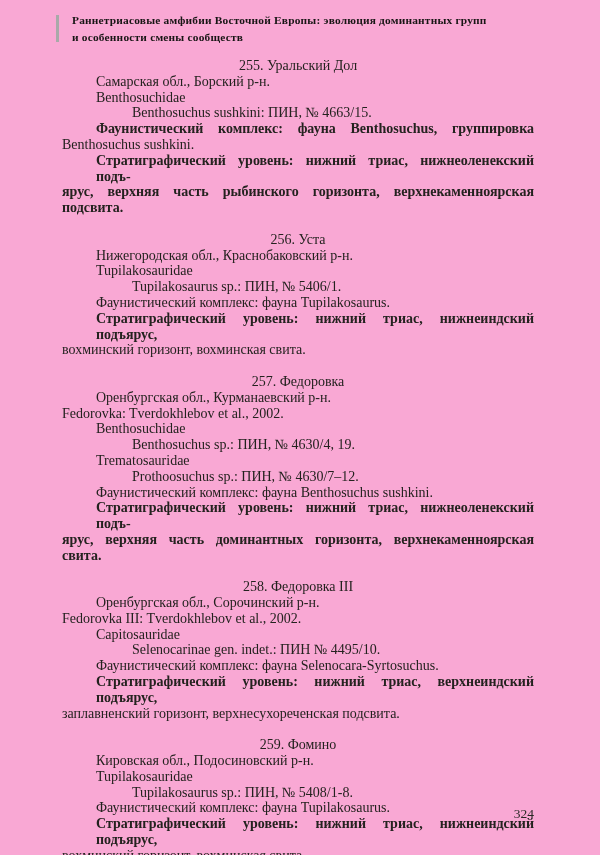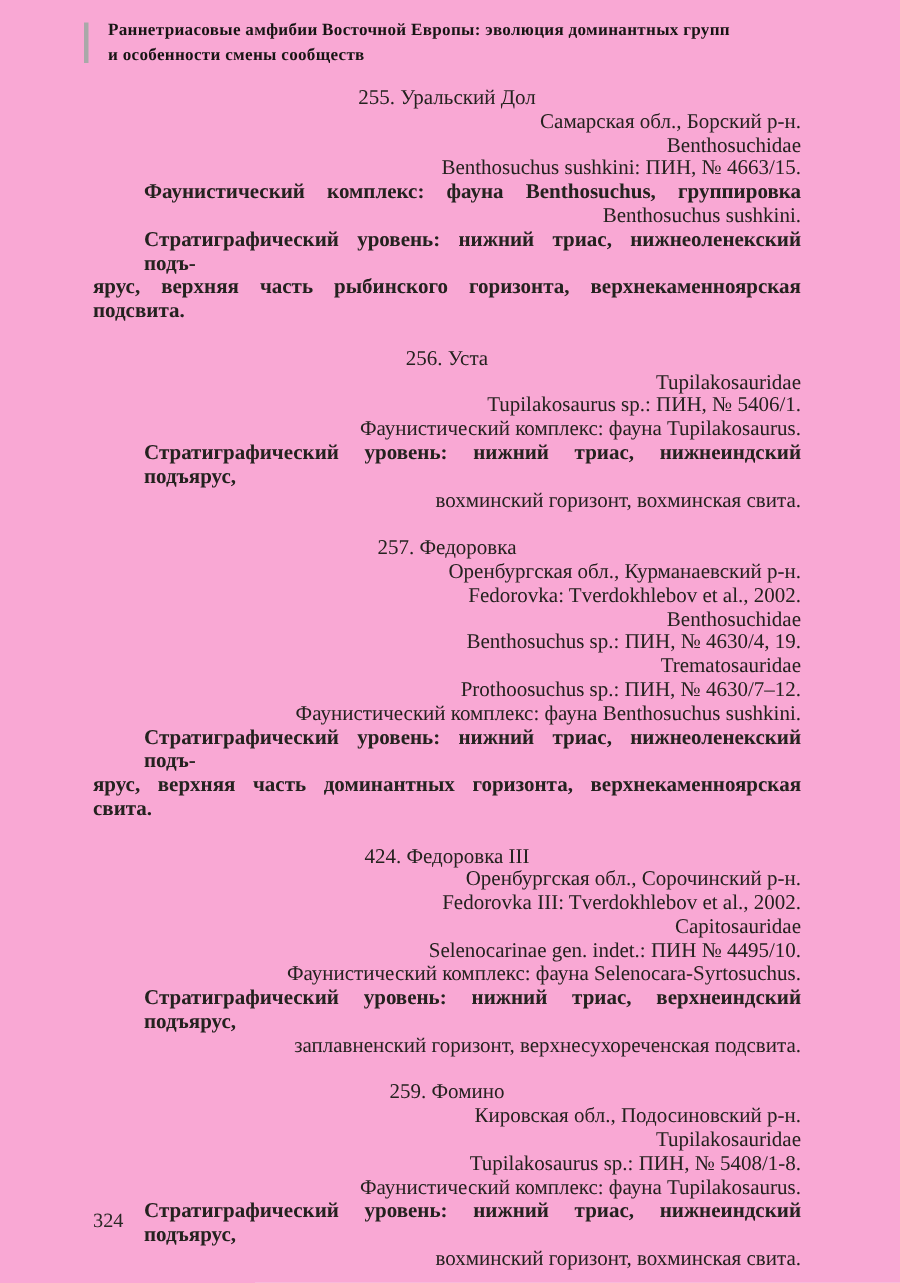--- a/index.html
+++ b/index.html
@@ -41,33 +41,33 @@
     font-size:14px;
     line-height:15.8px;
   }
   .section-title{
     text-align:center;
     margin-top:15.8px;
   }
   .section-title.first{
     margin-top:12px;
   }
-  .ln{white-space:normal;text-align:right;}
+  .ln{white-space:normal;}
   .i1{padding-left:34px;}
   .i2{padding-left:70px;}
   .just{
     text-align:justify;
     -moz-text-align-last:justify;
     text-align-last:justify;
     font-weight:bold;
   }
   .pagenum{
     position:absolute;
     top:806px;left:62px;width:472px;
-    text-align:left;
+    text-align:right;
     font-size:13.5px;
     color:#2a2825;
   }
 </style>
 </head>
 <body>
 
 <div class="page">
 
   <div class="hdr">
@@ -86,20 +86,21 @@
       <div class="ln i1">Benthosuchidae</div>
       <div class="ln i2">Benthosuchus sushkini: ПИН, № 4663/15.</div>
       <div class="ln i1 just">Фаунистический комплекс: фауна Benthosuchus, группировка</div>
       <div class="ln">Benthosuchus sushkini.</div>
       <div class="ln i1 just">Стратиграфический уровень: нижний триас, нижнеоленекский подъ-</div>
       <div class="ln just">ярус, верхняя часть рыбинского горизонта, верхнекаменноярская подсвита.</div>
     </section>
 
     <section>
       <div class="section-title">256. Уста</div>
+      <div class="ln i1">Нижегородская обл., Краснобаковский р-н.</div>
       <div class="ln i1">Tupilakosauridae</div>
       <div class="ln i2">Tupilakosaurus sp.: ПИН, № 5406/1.</div>
       <div class="ln i1">Фаунистический комплекс: фауна Tupilakosaurus.</div>
       <div class="ln i1 just">Стратиграфический уровень: нижний триас, нижнеиндский подъярус,</div>
       <div class="ln">вохминский горизонт, вохминская свита.</div>
     </section>
 
     <section>
       <div class="section-title">257. Федоровка</div>
       <div class="ln i1">Оренбургская обл., Курманаевский р-н.</div>
@@ -107,21 +108,21 @@
       <div class="ln i1">Benthosuchidae</div>
       <div class="ln i2">Benthosuchus sp.: ПИН, № 4630/4, 19.</div>
       <div class="ln i1">Trematosauridae</div>
       <div class="ln i2">Prothoosuchus sp.: ПИН, № 4630/7–12.</div>
       <div class="ln i1">Фаунистический комплекс: фауна Benthosuchus sushkini.</div>
       <div class="ln i1 just">Стратиграфический уровень: нижний триас, нижнеоленекский подъ-</div>
       <div class="ln just">ярус, верхняя часть доминантных горизонта, верхнекаменноярская свита.</div>
     </section>
 
     <section>
-      <div class="section-title">424. Федоровка III</div>
+      <div class="section-title">258. Федоровка III</div>
       <div class="ln i1">Оренбургская обл., Сорочинский р-н.</div>
       <div class="ln">Fedorovka III: Tverdokhlebov et al., 2002.</div>
       <div class="ln i1">Capitosauridae</div>
       <div class="ln i2">Selenocarinae gen. indet.: ПИН № 4495/10.</div>
       <div class="ln i1">Фаунистический комплекс: фауна Selenocara-Syrtosuchus.</div>
       <div class="ln i1 just">Стратиграфический уровень: нижний триас, верхнеиндский подъярус,</div>
       <div class="ln">заплавненский горизонт, верхнесухореченская подсвита.</div>
     </section>
 
     <section>

